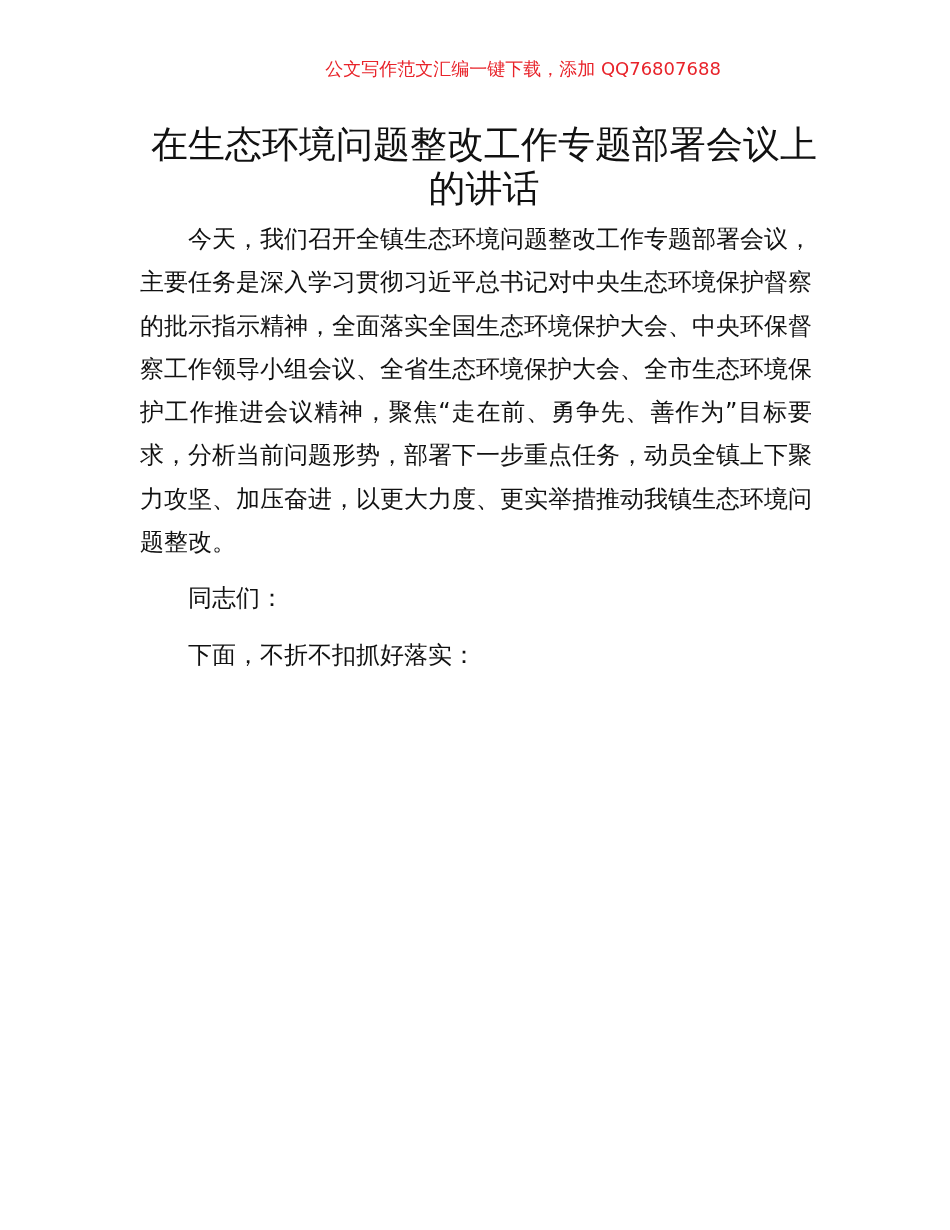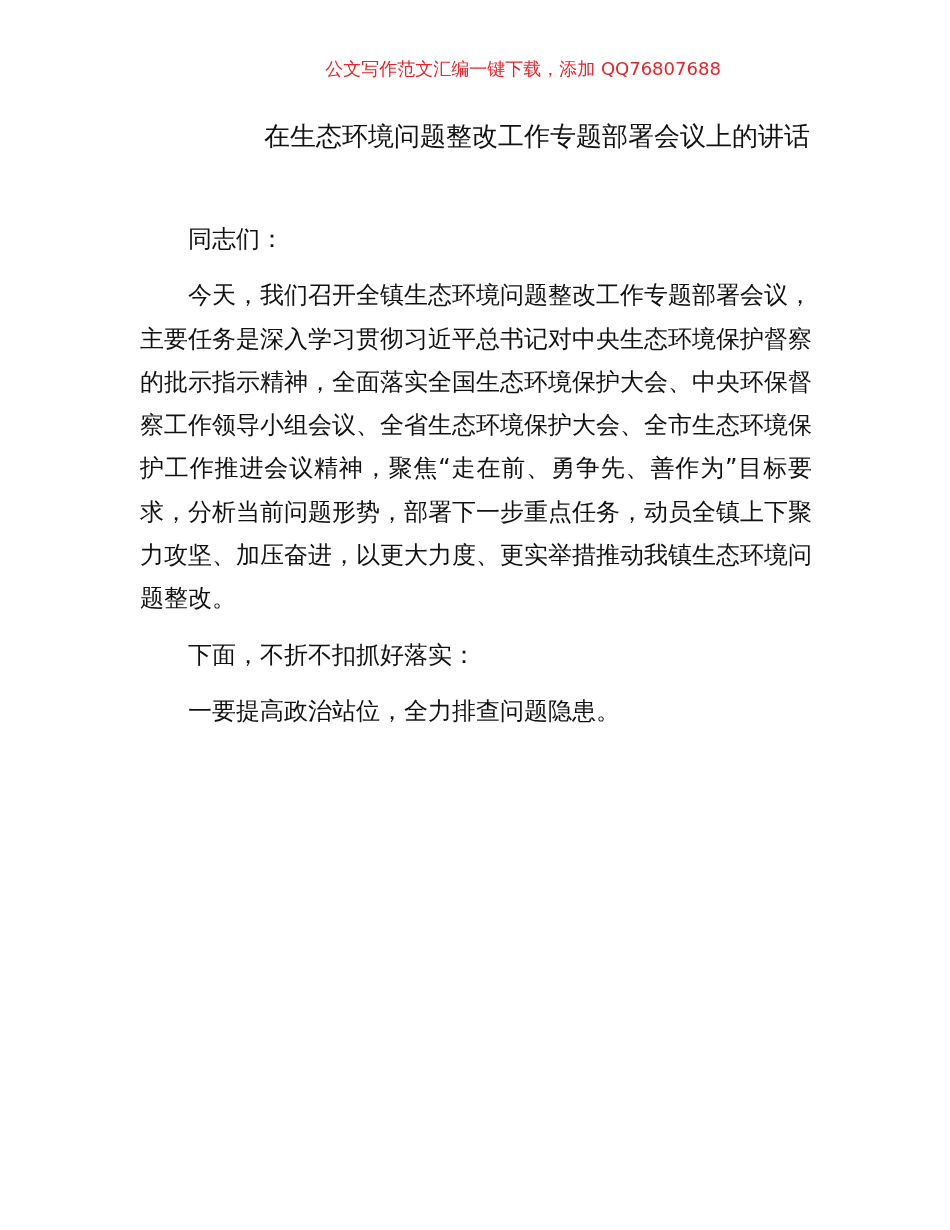--- a/index.html
+++ b/index.html
@@ -33,25 +33,25 @@
       line-height: 26px;
       color: #e8232a;
       letter-spacing: 0px;
       padding-left: 48px;
     }
     .doc-title {
       position: absolute;
       top: 114px;
       left: 140px;
       width: 670px;
-      text-align: right;
-      font-size: 26px;
+      text-align: center;
+      font-size: 37px;
       line-height: 44px;
       color: #111111;
-      margin: 0;
+      margin: 9px;
       font-weight: normal;
     }
     .body {
       position: absolute;
       top: 218px;
       left: 140px;
       width: 672px;
     }
     .para {
       margin: 0;
@@ -75,23 +75,22 @@
 </head>
 <body>
 
 <div class="page">
 
   <div class="header-banner">公文写作范文汇编一键下载，添加 QQ76807688</div>
 
   <h1 class="doc-title">在生态环境问题整改工作专题部署会议上的讲话</h1>
 
   <div class="body">
+    <p class="para indent">今天，我们召开全镇生态环境问题整改工作专题部署会议，主要任务是深入学习贯彻习近平总书记对中央生态环境保护督察的批示指示精神，全面落实全国生态环境保护大会、中央环保督察工作领导小组会议、全省生态环境保护大会、全市生态环境保护工作推进会议精神，聚焦“走在前、勇争先、善作为”目标要求，分析当前问题形势，部署下一步重点任务，动员全镇上下聚力攻坚、加压奋进，以更大力度、更实举措推动我镇生态环境问题整改。</p>
+
     <p class="para salutation">同志们：</p>
-
-    <p class="para indent">今天，我们召开全镇生态环境问题整改工作专题部署会议，主要任务是深入学习贯彻习近平总书记对中央生态环境保护督察的批示指示精神，全面落实全国生态环境保护大会、中央环保督察工作领导小组会议、全省生态环境保护大会、全市生态环境保护工作推进会议精神，聚焦“走在前、勇争先、善作为”目标要求，分析当前问题形势，部署下一步重点任务，动员全镇上下聚力攻坚、加压奋进，以更大力度、更实举措推动我镇生态环境问题整改。</p>
 
 
     <p class="para indent">下面，不折不扣抓好落实：</p>
 
-    <p class="para indent">一要提高政治站位，全力排查问题隐患。</p>
   </div>
 
 </div>
 
 </body></html>

